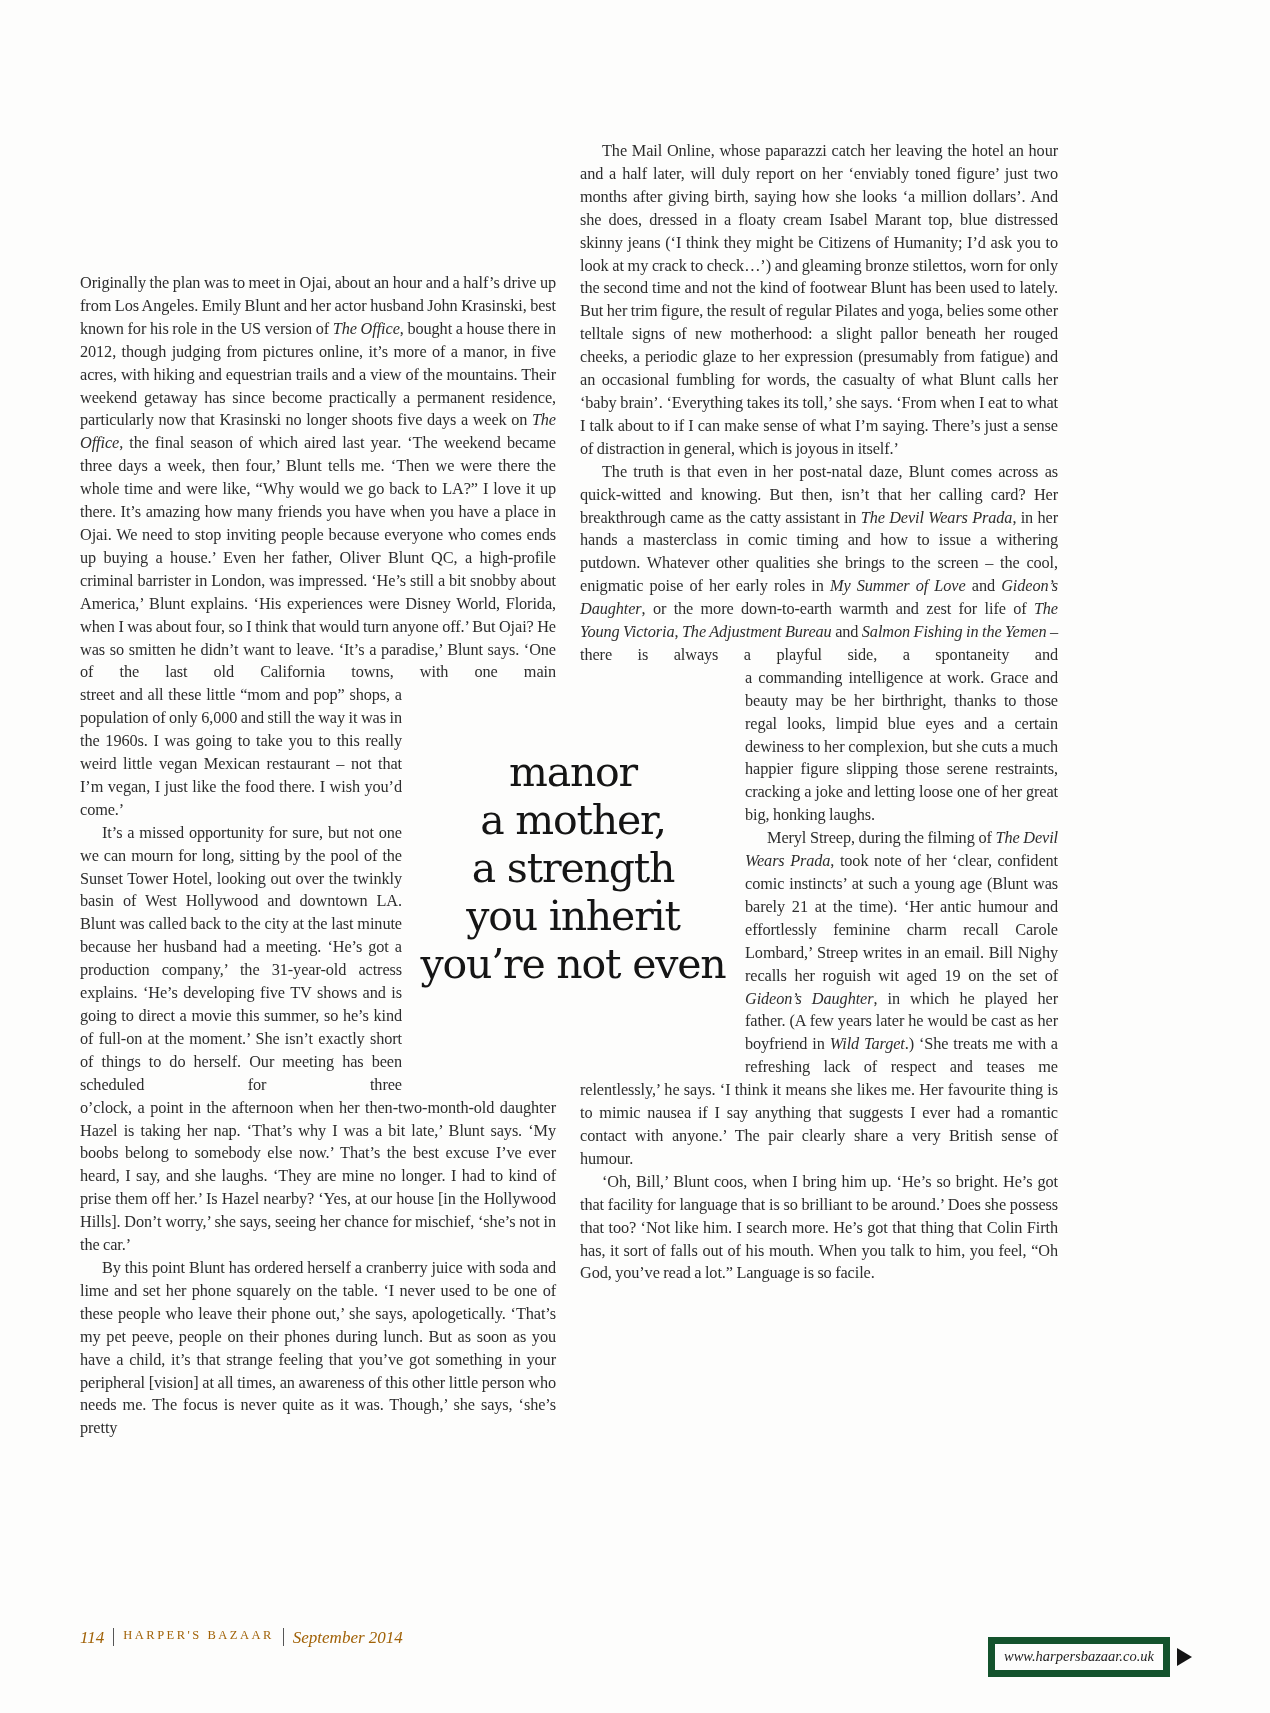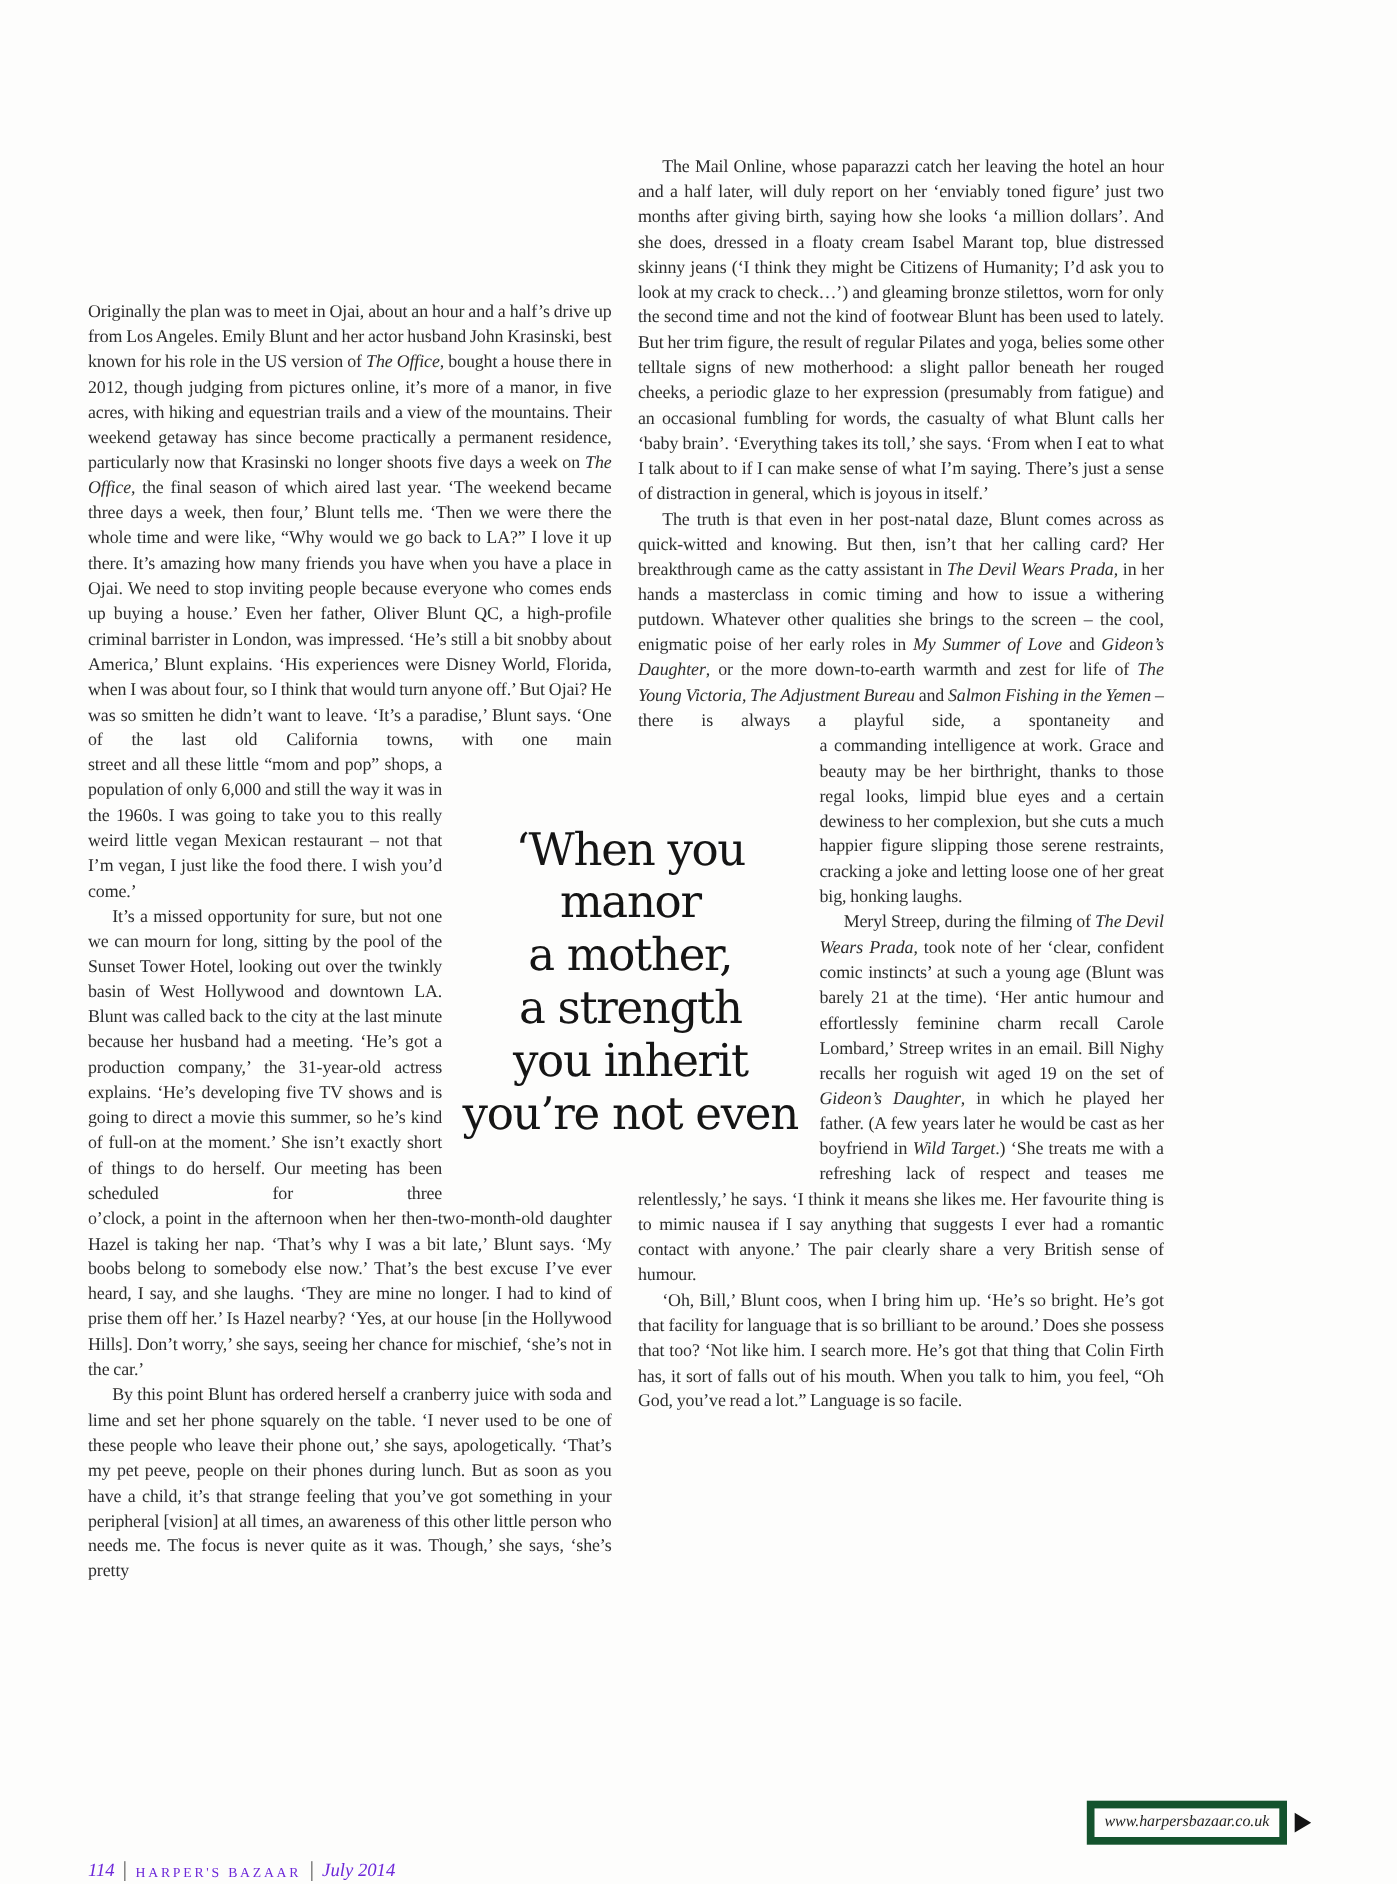--- a/index.html
+++ b/index.html
@@ -11,22 +11,22 @@
   .col-right{left:580px;top:140px;width:478px;}
   .seg{text-align:justify;letter-spacing:-0.1px;word-spacing:-0.5px;}
   .seg.jl{text-align-last:justify;}
   .seg.ind{text-indent:22px;}
   .narrowL{width:322px;}
   .narrowR{width:313px;margin-left:165px;}
   .it{font-style:italic;}
   .quote{position:absolute;left:403px;top:748px;width:340px;text-align:center;
          font-family:"DejaVu Serif",serif;font-size:41px;line-height:48px;
          color:#151515;letter-spacing:-1.2px;}
-  .footer-left{position:absolute;left:80px;top:1690px;display:flex;align-items:flex-end;
-               color:#6d28d9;}
+  .footer-left{position:absolute;left:80px;top:1628px;display:flex;align-items:flex-start;
+               color:#a16207;}
   .fpage{font-style:italic;font-size:17px;}
   .fbar{display:inline-block;width:1px;height:18px;background:#555;margin:0 9px;}
   .fmag{font-size:13.5px;letter-spacing:2.5px;font-variant:small-caps;
         text-transform:uppercase;font-size:12.5px;}
   .fissue{font-style:italic;font-size:17px;}
   .footer-right{position:absolute;right:78px;top:1637px;display:flex;align-items:center;gap:7px;}
   .urlbox{display:inline-block;border:7px solid #14532d;padding:4px 9px 5px 9px;
           font-style:italic;font-size:14.5px;color:#222;}
   .arrow{display:inline-block;width:0;height:0;border-top:9px solid transparent;
          border-bottom:9px solid transparent;border-left:15px solid #141414;}
@@ -40,21 +40,20 @@
     <div class="seg jl"><span>Originally the plan was to meet in Ojai, about an hour and a half’s drive up from Los Angeles. Emily Blunt and her actor husband John Krasinski, best known for his role in the US version of </span><span class="it">The Office</span><span>, bought a house there in 2012, though judging from pictures online, it’s more of a manor, in five acres, with hiking and equestrian trails and a view of the mountains. Their weekend getaway has since become practically a permanent residence, particularly now that Krasinski no longer shoots five days a week on </span><span class="it">The Office</span><span>, the final season of which aired last year. ‘The weekend became three days a week, then four,’ Blunt tells me. ‘Then we were there the whole time and were like, “Why would we go back to LA?” I love it up there. It’s amazing how many friends you have when you have a place in Ojai. We need to stop inviting people because everyone who comes ends up buying a house.’ Even her father, Oliver Blunt QC, a high-profile criminal barrister in London, was impressed. ‘He’s still a bit snobby about America,’ Blunt explains. ‘His experiences were Disney World, Florida, when I was about four, so I think that would turn anyone off.’ But Ojai? He was so smitten he didn’t want to leave. ‘It’s a paradise,’ Blunt says. ‘One of the last old California towns, with one main</span></div>
     <div class="narrowL">
       <div class="seg j"><span>street and all these little “mom and pop” shops, a population of only 6,000 and still the way it was in the 1960s. I was going to take you to this really weird little vegan Mexican restaurant – not that I’m vegan, I just like the food there. I wish you’d come.’</span></div>
       <div class="seg ind jl"><span>It’s a missed opportunity for sure, but not one we can mourn for long, sitting by the pool of the Sunset Tower Hotel, looking out over the twinkly basin of West Hollywood and downtown LA. Blunt was called back to the city at the last minute because her husband had a meeting. ‘He’s got a production company,’ the 31-year-old actress explains. ‘He’s developing five TV shows and is going to direct a movie this summer, so he’s kind of full-on at the moment.’ She isn’t exactly short of things to do herself. Our meeting has been scheduled for three</span></div>
     </div>
     <div class="seg j"><span>o’clock, a point in the afternoon when her then-two-month-old daughter Hazel is taking her nap. ‘That’s why I was a bit late,’ Blunt says. ‘My boobs belong to somebody else now.’ That’s the best excuse I’ve ever heard, I say, and she laughs. ‘They are mine no longer. I had to kind of prise them off her.’ Is Hazel nearby? ‘Yes, at our house [in the Hollywood Hills]. Don’t worry,’ she says, seeing her chance for mischief, ‘she’s not in the car.’</span></div>
     <div class="seg ind jl"><span>By this point Blunt has ordered herself a cranberry juice with soda and lime and set her phone squarely on the table. ‘I never used to be one of these people who leave their phone out,’ she says, apologetically. ‘That’s my pet peeve, people on their phones during lunch. But as soon as you have a child, it’s that strange feeling that you’ve got something in your peripheral [vision] at all times, an awareness of this other little person who needs me. The focus is never quite as it was. Though,’ she says, ‘she’s pretty</span></div>
   </div>
 
   <div class="quote">
-    <div>‘When you</div>
     <div>manor</div>
     <div>a mother,</div>
     <div>a strength</div>
     <div>you inherit</div>
     <div>you’re not even</div>
   </div>
 
   <div class="col col-right">
     <div class="seg ind j"><span>The Mail Online, whose paparazzi catch her leaving the hotel an hour and a half later, will duly report on her ‘enviably toned figure’ just two months after giving birth, saying how she looks ‘a million dollars’. And she does, dressed in a floaty cream Isabel Marant top, blue distressed skinny jeans (‘I think they might be Citizens of Humanity; I’d ask you to look at my crack to check…’) and gleaming bronze stilettos, worn for only the second time and not the kind of footwear Blunt has been used to lately. But her trim figure, the result of regular Pilates and yoga, belies some other telltale signs of new motherhood: a slight pallor beneath her rouged cheeks, a periodic glaze to her expression (presumably from fatigue) and an occasional fumbling for words, the casualty of what Blunt calls her ‘baby brain’. ‘Everything takes its toll,’ she says. ‘From when I eat to what I talk about to if I can make sense of what I’m saying. There’s just a sense of distraction in general, which is joyous in itself.’</span></div>
     <div class="seg ind jl"><span>The truth is that even in her post-natal daze, Blunt comes across as quick-witted and knowing. But then, isn’t that her calling card? Her breakthrough came as the catty assistant in </span><span class="it">The Devil Wears Prada</span><span>, in her hands a masterclass in comic timing and how to issue a withering putdown. Whatever other qualities she brings to the screen – the cool, enigmatic poise of her early roles in </span><span class="it">My Summer of Love</span><span> and </span><span class="it">Gideon’s Daughter</span><span>, or the more down-to-earth warmth and zest for life of </span><span class="it">The Young Victoria</span><span>, </span><span class="it">The Adjustment Bureau</span><span> and </span><span class="it">Salmon Fishing in the Yemen</span><span> – there is always a playful side, a spontaneity and</span></div>
@@ -64,21 +63,21 @@
     </div>
     <div class="seg j"><span>relentlessly,’ he says. ‘I think it means she likes me. Her favourite thing is to mimic nausea if I say anything that suggests I ever had a romantic contact with anyone.’ The pair clearly share a very British sense of humour.</span></div>
     <div class="seg ind j"><span>‘Oh, Bill,’ Blunt coos, when I bring him up. ‘He’s so bright. He’s got that facility for language that is so brilliant to be around.’ Does she possess that too? ‘Not like him. I search more. He’s got that thing that Colin Firth has, it sort of falls out of his mouth. When you talk to him, you feel, “Oh God, you’ve read a lot.” Language is so facile.</span></div>
   </div>
 
   <div class="footer-left">
     <span class="fpage">114</span>
     <span class="fbar"></span>
     <span class="fmag">HARPER'S BAZAAR</span>
     <span class="fbar"></span>
-    <span class="fissue">July 2014</span>
+    <span class="fissue">September 2014</span>
   </div>
 
   <div class="footer-right">
     <span class="urlbox">www.harpersbazaar.co.uk</span>
     <span class="arrow"></span>
   </div>
 
 </div>
 
 </body></html>

